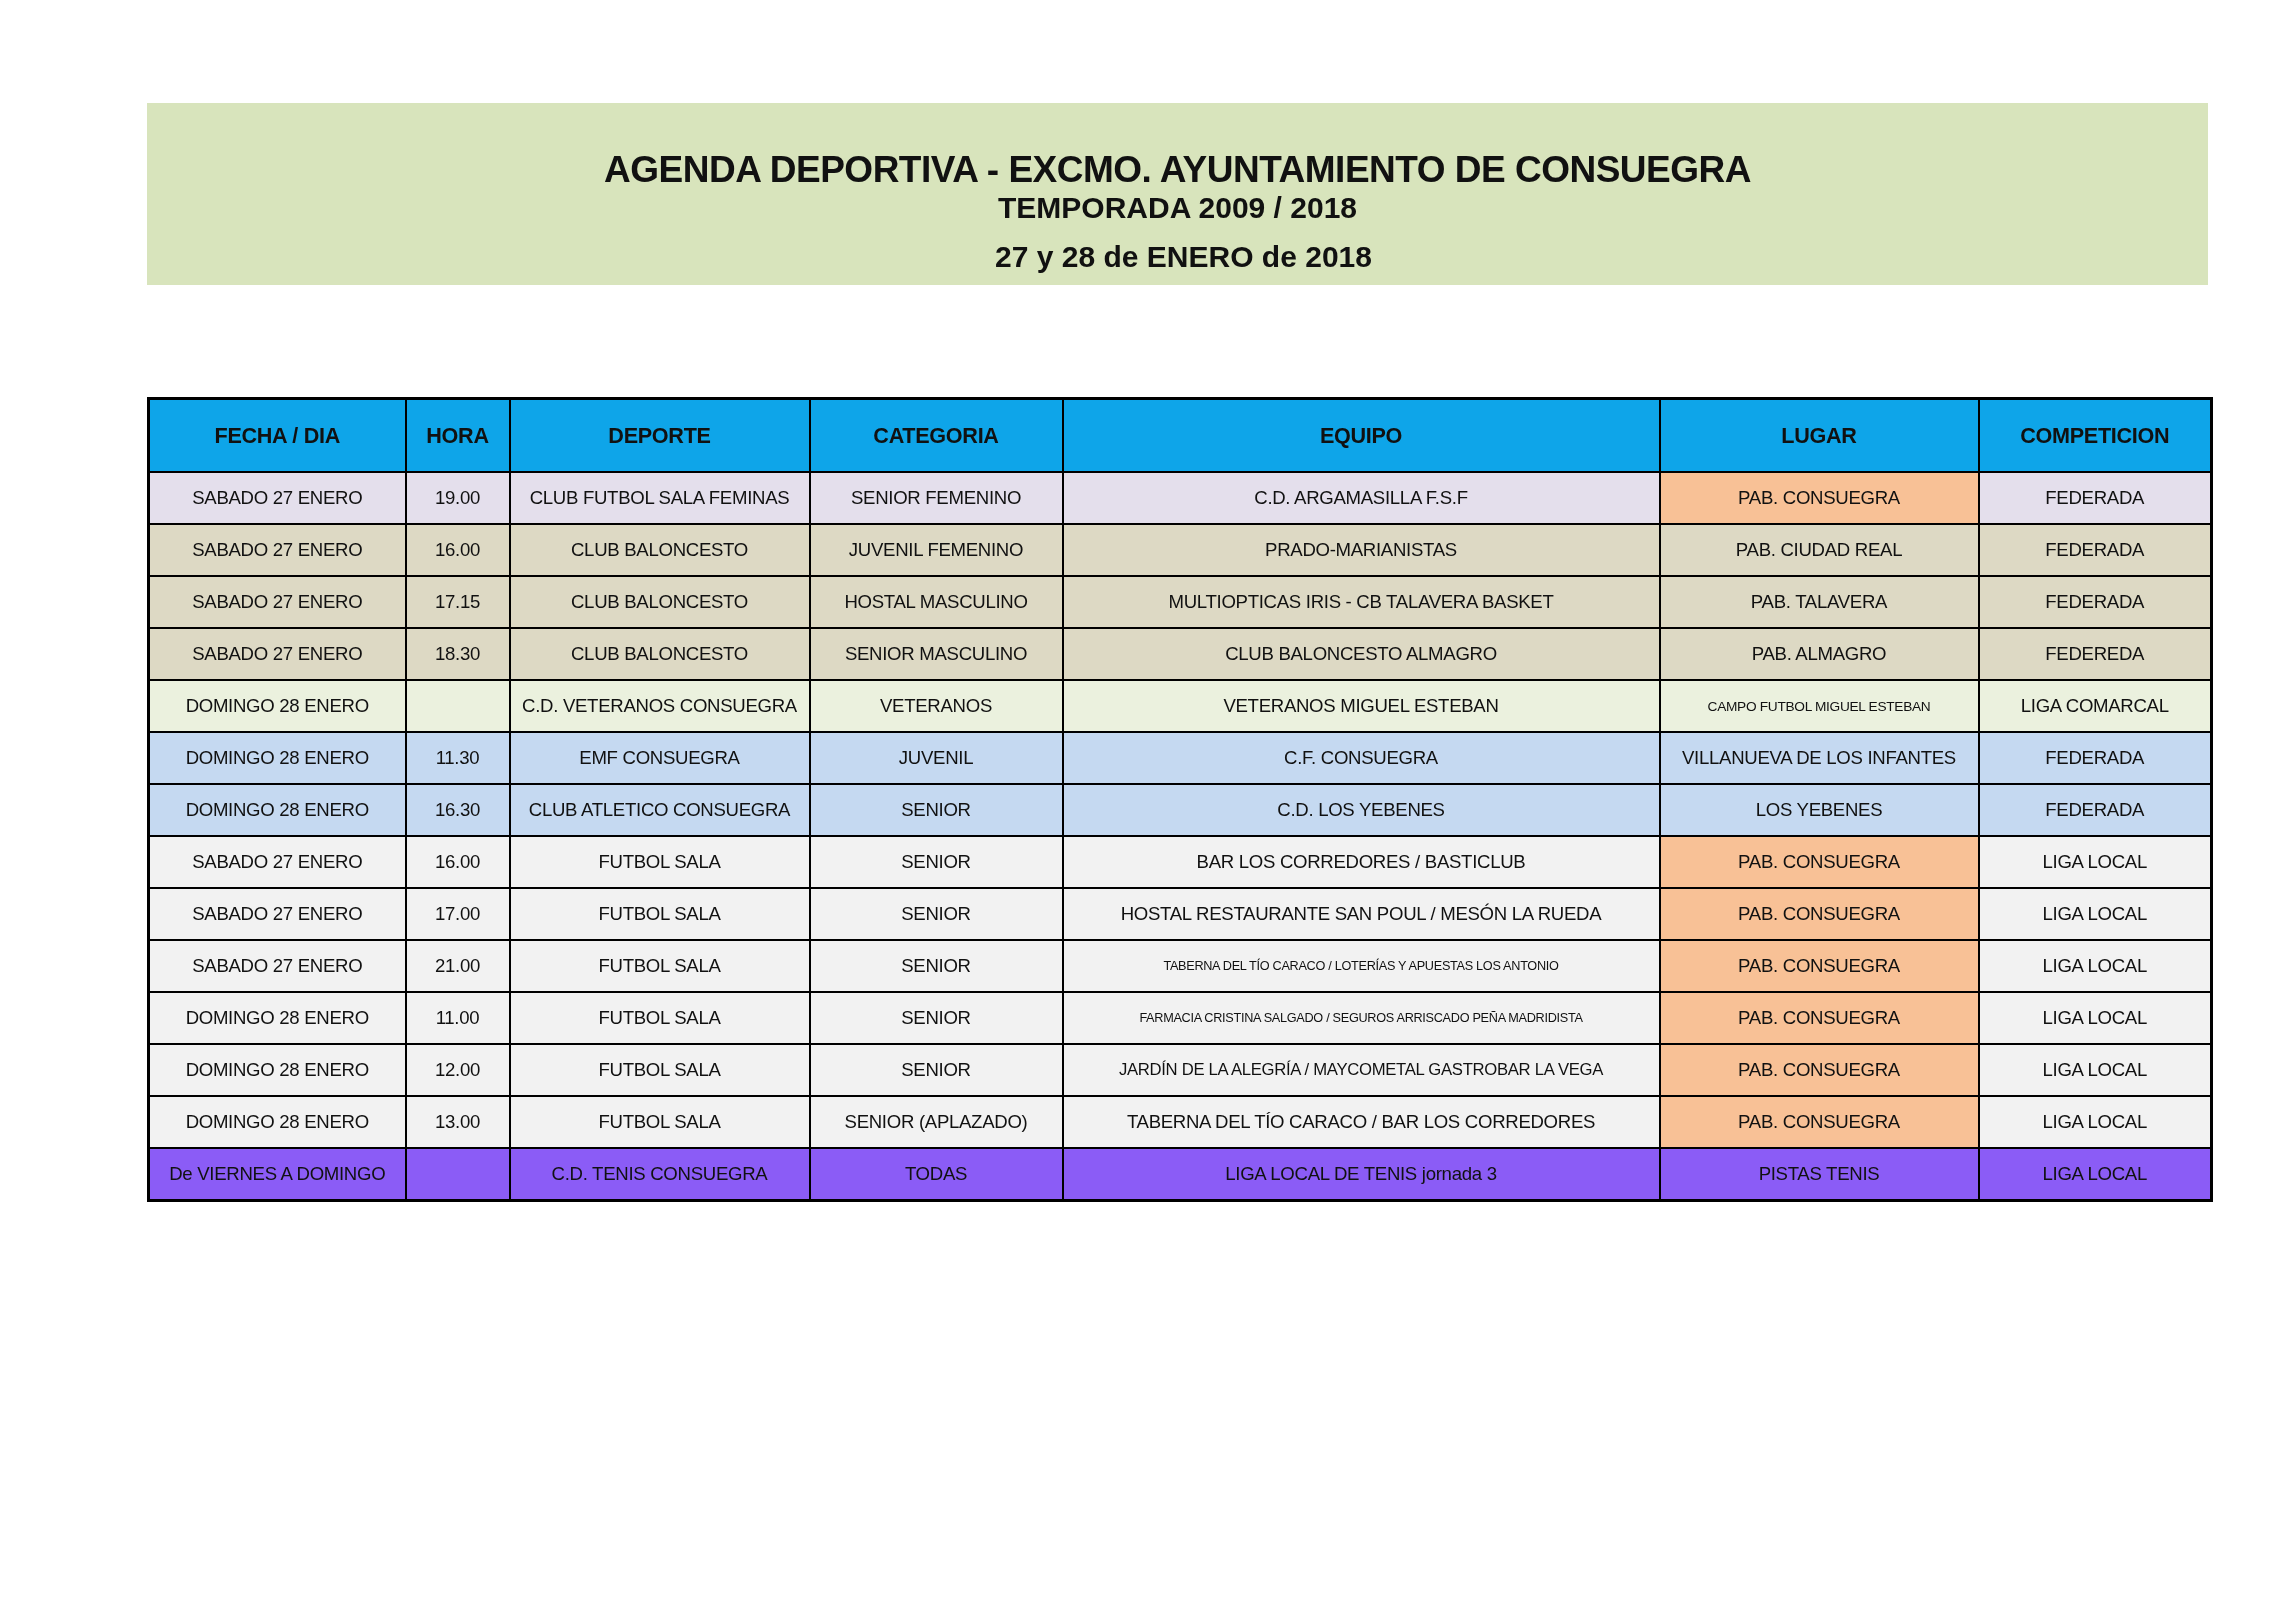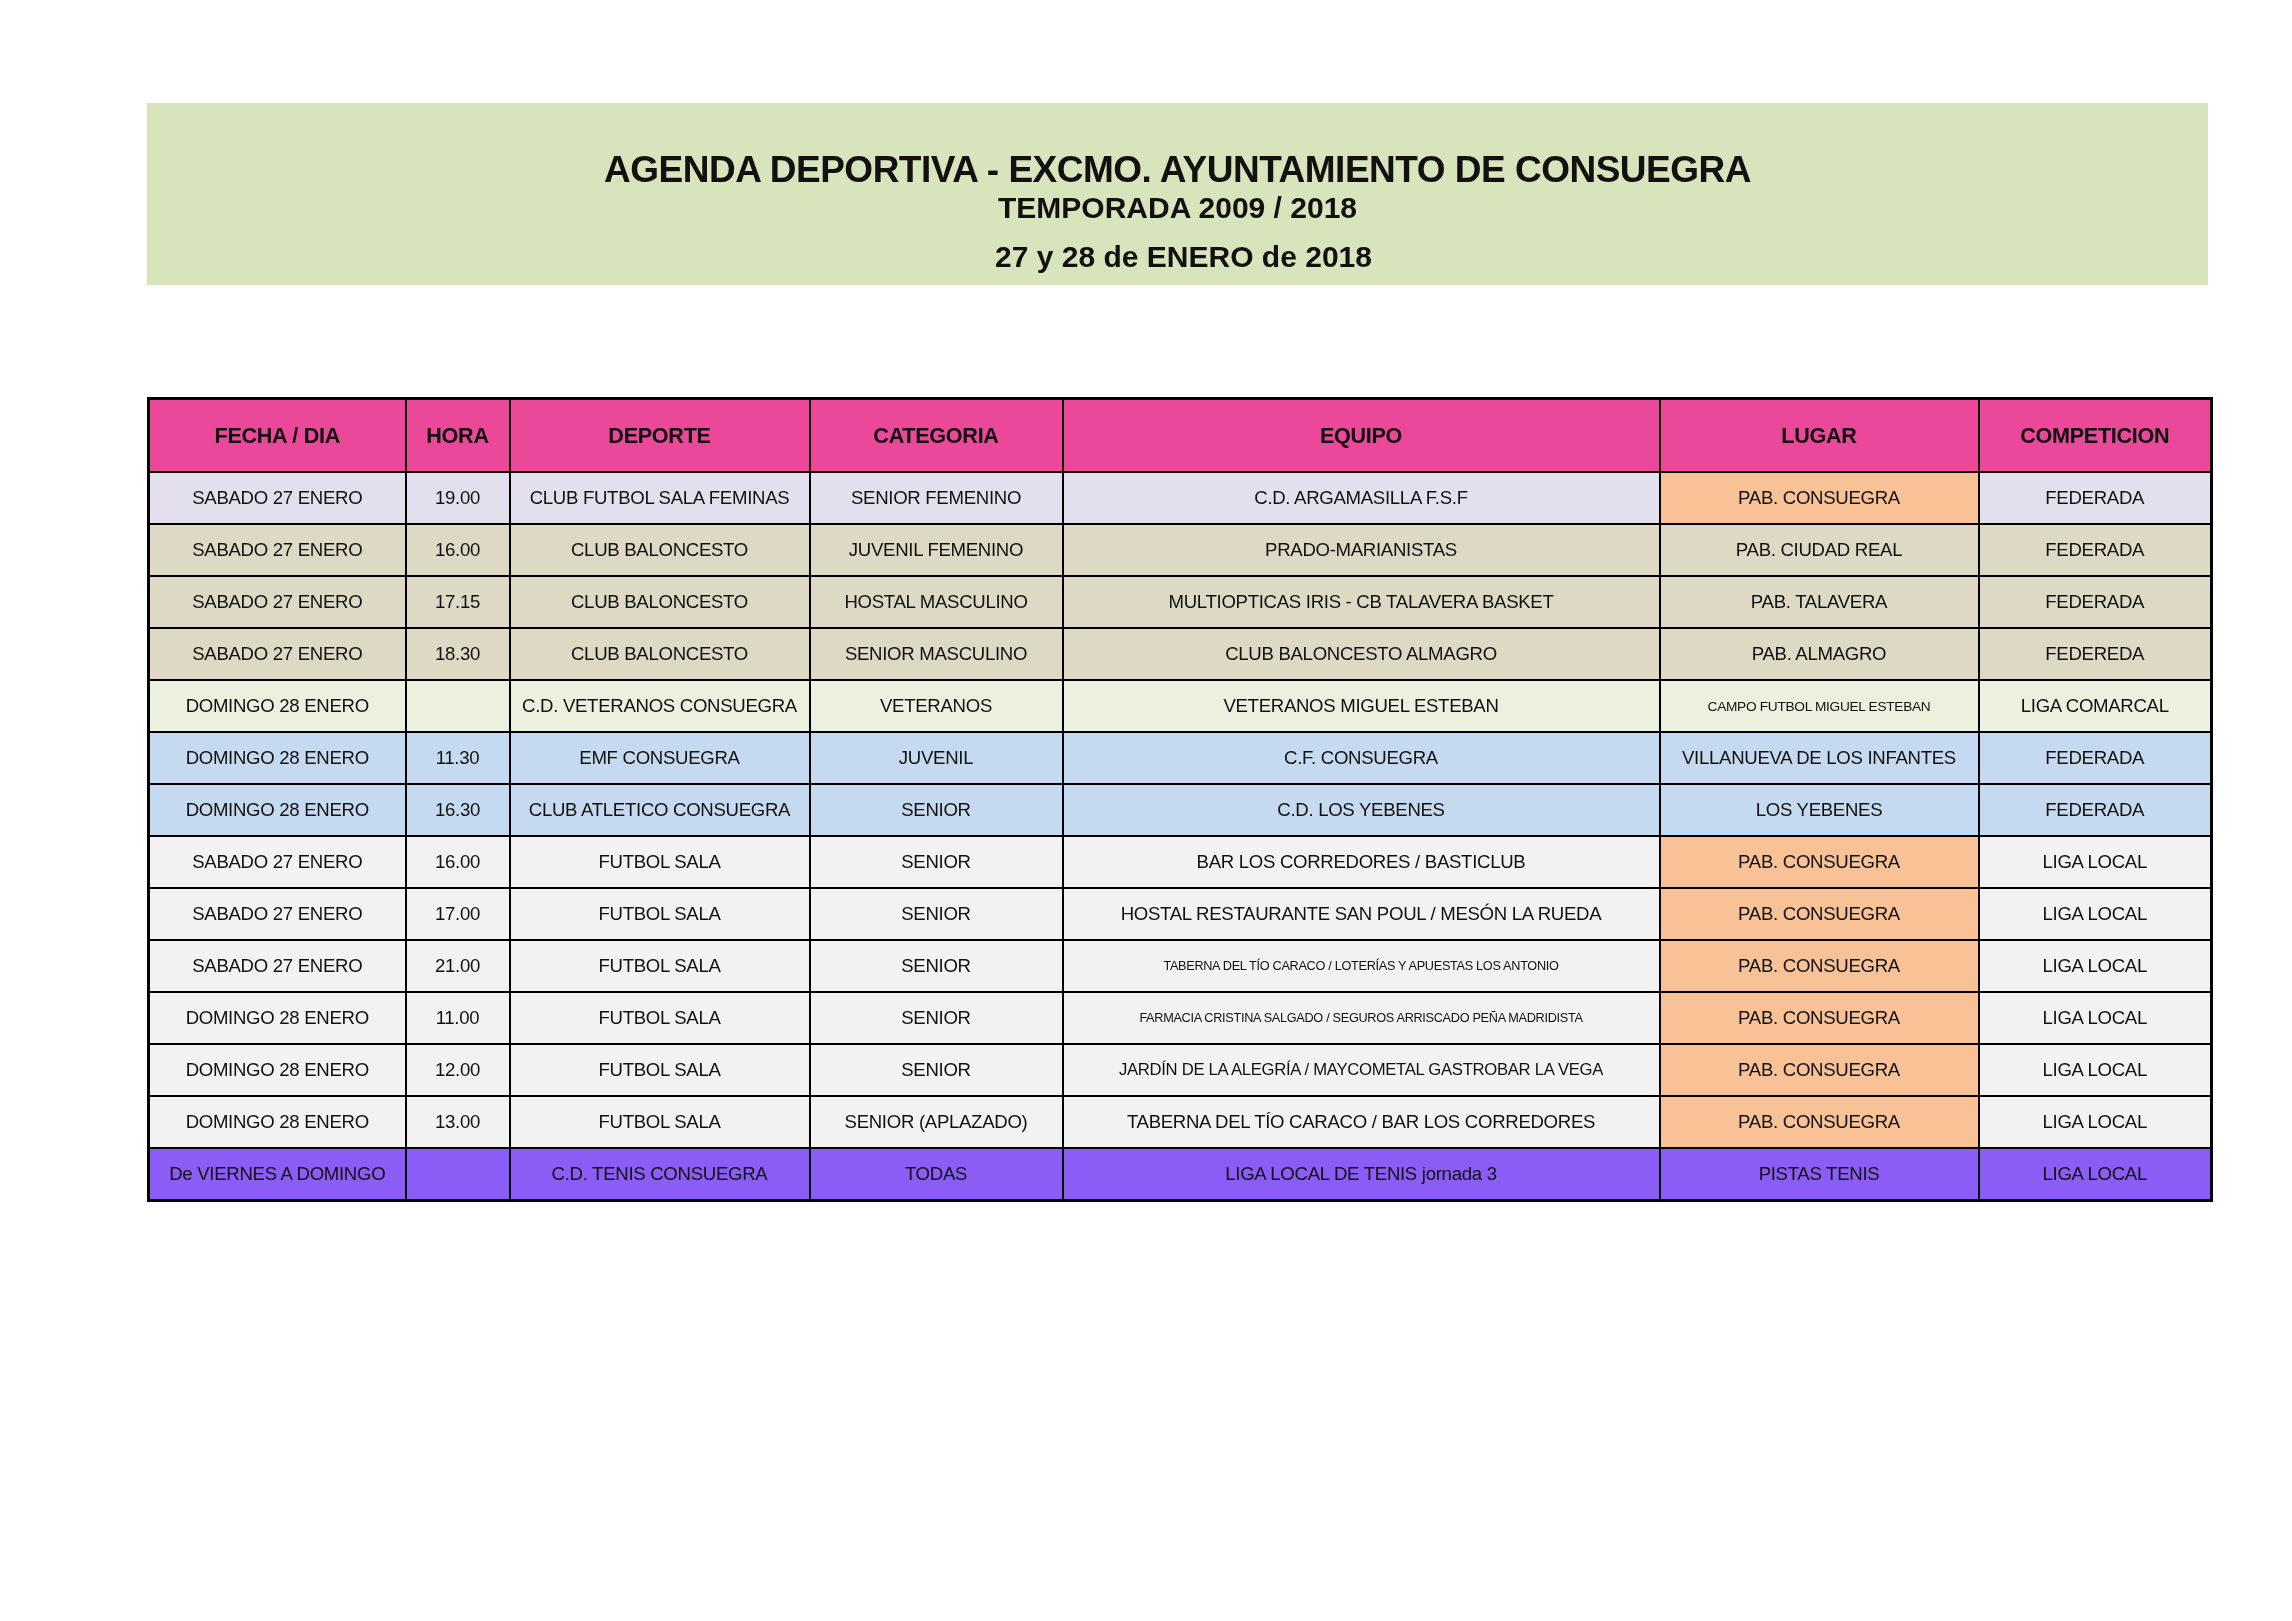--- a/index.html
+++ b/index.html
@@ -62,21 +62,21 @@
   table.agenda th, table.agenda td {
     border: 2.9px solid #000;
     text-align: center;
     vertical-align: middle;
     padding: 0 3.9px;
     white-space: nowrap;
     overflow: hidden;
   }
   table.agenda th {
     height: 71px;
-    background: #ec4899;
+    background: #0ea5e9;
     font-size: 21.6px;
     font-weight: bold;
     letter-spacing: -0.3px;
   }
   table.agenda td {
     height: 50px;
     font-size: 18.6px;
     letter-spacing: -0.3px;
   }
   td.small { font-size: 13.7px !important; letter-spacing: -0.4px; }

